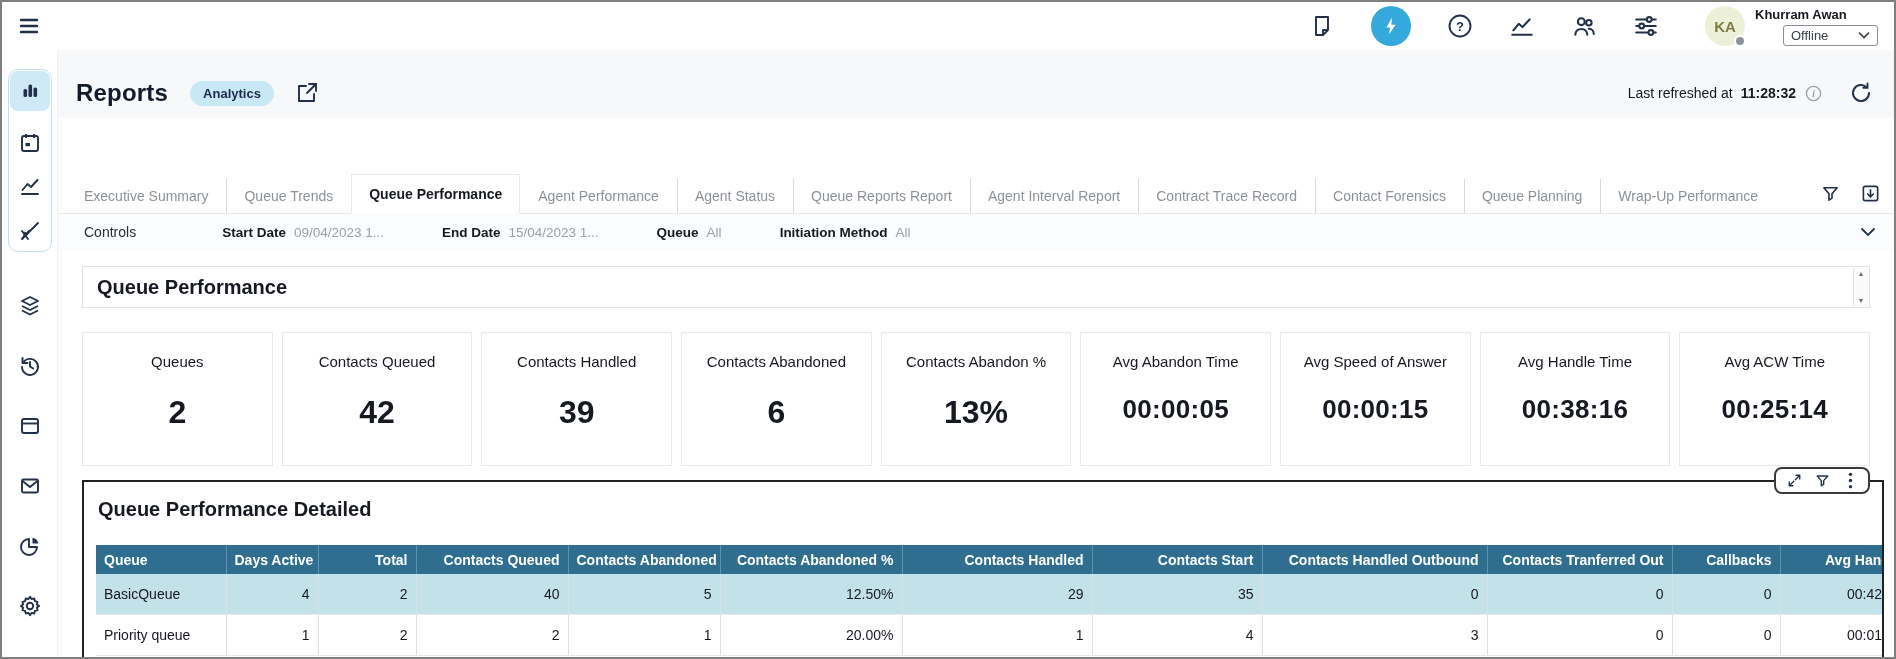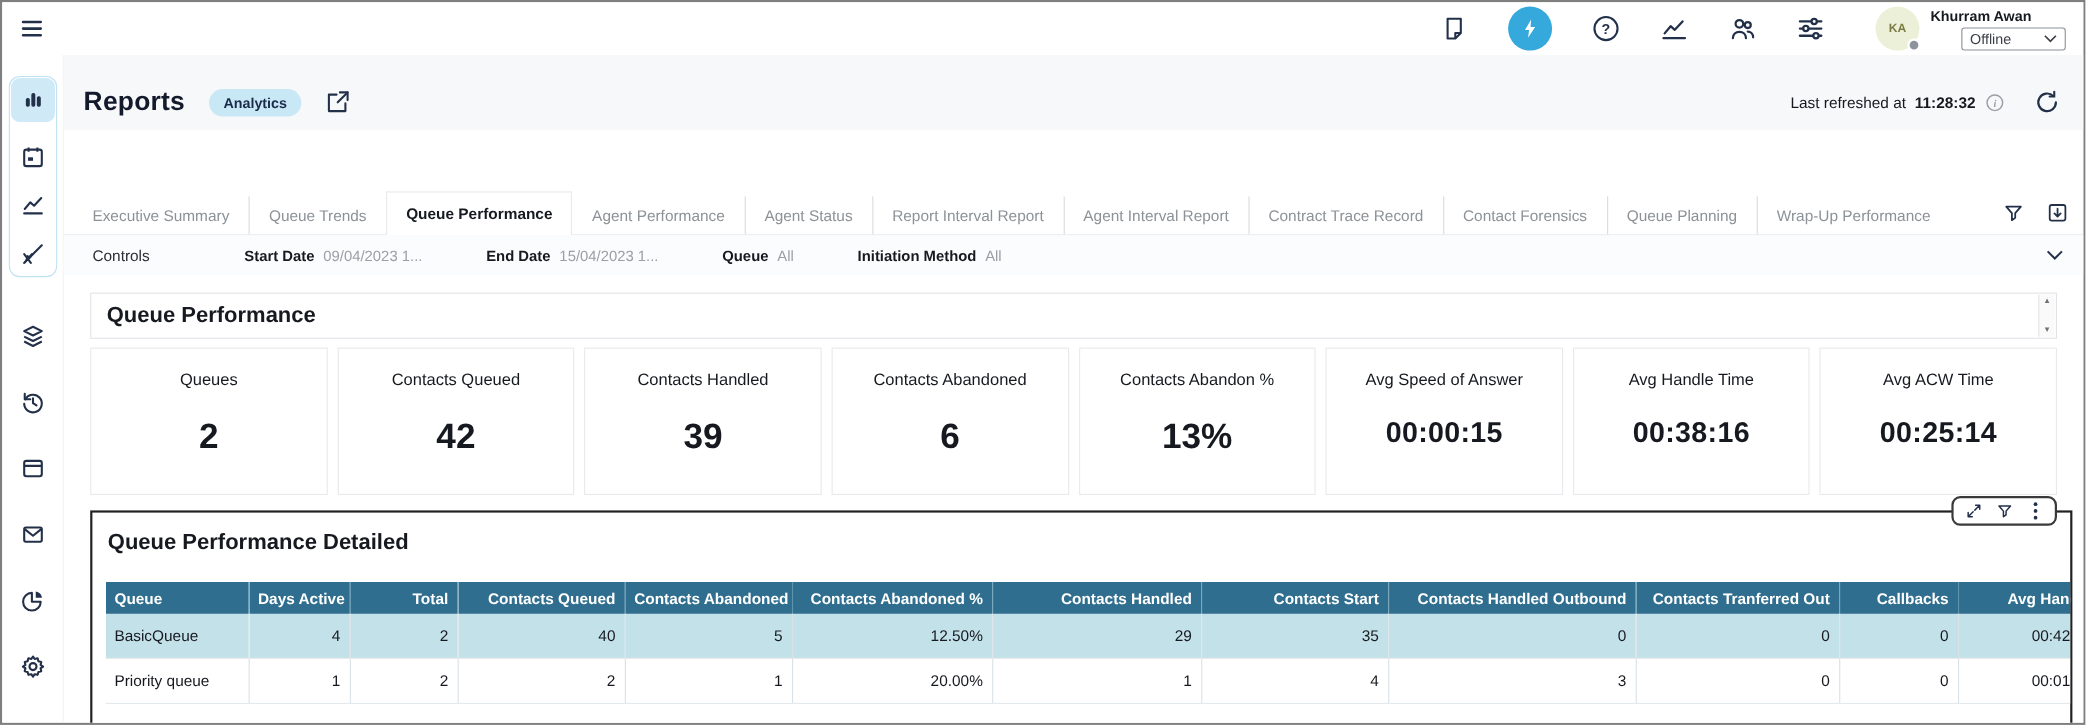--- a/index.html
+++ b/index.html
@@ -10,21 +10,21 @@
 
   
   .topbar { flex:0 0 48px; display:flex; align-items:center; padding:0 16px 0 14px; background:#fff; }
   .topbar-right { margin-left:auto; display:flex; align-items:center; gap:36px; }
   .icon-btn { width:26px; height:26px; display:flex; align-items:center; justify-content:center; cursor:pointer; }
   .flash-circle { width:40px; height:40px; border-radius:50%; background:#35a9dc;
                   display:flex; align-items:center; justify-content:center; }
   .user-block { display:flex; align-items:center; gap:10px; margin-left:10px; }
   .avatar-wrap { position:relative; width:40px; height:40px; }
   .avatar { width:40px; height:40px; border-radius:50%; background:#edf0d8; color:#7c7c45;
-            display:flex; align-items:center; justify-content:center; font-weight:700; font-size:11px; }
+            display:flex; align-items:center; justify-content:center; font-weight:700; font-size:15px; }
   .status-dot { position:absolute; right:-1px; bottom:-1px; width:12px; height:12px; border-radius:50%;
                 background:#8d939c; border:2px solid #fff; }
   .user-col { display:flex; flex-direction:column; gap:3px; }
   .user-name { font-size:13px; font-weight:700; }
   .status-select { width:95px; height:21px; border:1px solid #8a8f98; border-radius:3px;
                    display:flex; align-items:center; justify-content:space-between;
                    padding:0 7px; font-size:13px; color:#3c4047; cursor:pointer; background:#fff;margin-left:28px; }
 
   
   .body-row { flex:1; display:flex; min-height:0;justify-content:center; }
@@ -73,21 +73,21 @@
   
   .section-bar { margin:16px 24px 0; flex:0 0 42px; border:1px solid #e0e3e6; background:#fff;
                  display:flex; align-items:center; padding-left:14px; position:relative; }
   .section-title { font-size:20px; font-weight:700; }
   .mini-scroll { position:absolute; top:1px; right:1px; bottom:1px; width:15px; background:#fafafa;
                  border-left:1px solid #e0e3e6; display:flex; flex-direction:column;
                  justify-content:space-between; align-items:center; padding:2px 0; cursor:pointer; }
   .mini-scroll span { font-size:7px; color:#6d7278; line-height:1; }
 
   
-  .cards-row { margin:8px 24px 0; display:flex; gap:9px; flex:0 0 134px; }
+  .cards-row { margin:24px 24px 0; display:flex; gap:9px; flex:0 0 134px; }
   .card { flex:1; background:#fff; border:1px solid #e7e9ec; text-align:center; }
   .card-label { margin-top:20px; font-size:15px; color:#16191f; }
   .card-value { margin-top:24px; font-size:32px; font-weight:600; }
   .card-value.time { font-size:26px; font-weight:700; letter-spacing:0.3px; }
 
   
   .detail-wrap { position:relative; margin:14px 10px 0 24px; flex:0 0 auto; }
   .panel-toolbar { position:absolute; top:-13px; right:14px; z-index:5; background:#fff;
                    border:2px solid #3a3a3a; border-radius:8px; height:27px;
                    display:flex; align-items:center; gap:12px; padding:0 10px; }
@@ -279,21 +279,21 @@
       </div>
 
       <div class="tab-strip-wrap">
         <div class="tab-strip">
           <div class="tabs" id="tabs">
               <div class="tab">Executive Summary</div>
               <div class="tab">Queue Trends</div>
               <div class="tab active">Queue Performance</div>
               <div class="tab no-sep">Agent Performance</div>
               <div class="tab">Agent Status</div>
-              <div class="tab">Report Interval Report</div>
+              <div class="tab">Queue Reports Report</div>
               <div class="tab">Agent Interval Report</div>
               <div class="tab">Contract Trace Record</div>
               <div class="tab">Contact Forensics</div>
               <div class="tab">Queue Planning</div>
               <div class="tab">Wrap-Up Performance</div>
             </div>
           <div class="strip-icons">
             <div class="icon-btn" style="width:20px;height:20px">
               <svg class="ic" width="19" height="19" viewBox="0 0 20 20" fill="none" stroke="#223049" stroke-width="1.7" stroke-linejoin="round">
                   <path d="M3 4h14l-5.4 6.2v4.6l-3.2 2.2v-6.8L3 4z"></path>
@@ -357,20 +357,24 @@
             <div class="card-label">Contacts Handled</div>
             <div class="card-value">39</div>
           </div>
           <div class="card">
             <div class="card-label">Contacts Abandoned</div>
             <div class="card-value">6</div>
           </div>
           <div class="card">
             <div class="card-label">Contacts Abandon %</div>
             <div class="card-value">13%</div>
+          </div>
+          <div class="card">
+            <div class="card-label">Avg Abandon Time</div>
+            <div class="card-value time">00:00:05</div>
           </div>
           <div class="card">
             <div class="card-label">Avg Speed of Answer</div>
             <div class="card-value time">00:00:15</div>
           </div>
           <div class="card">
             <div class="card-label">Avg Handle Time</div>
             <div class="card-value time">00:38:16</div>
           </div>
           <div class="card">

